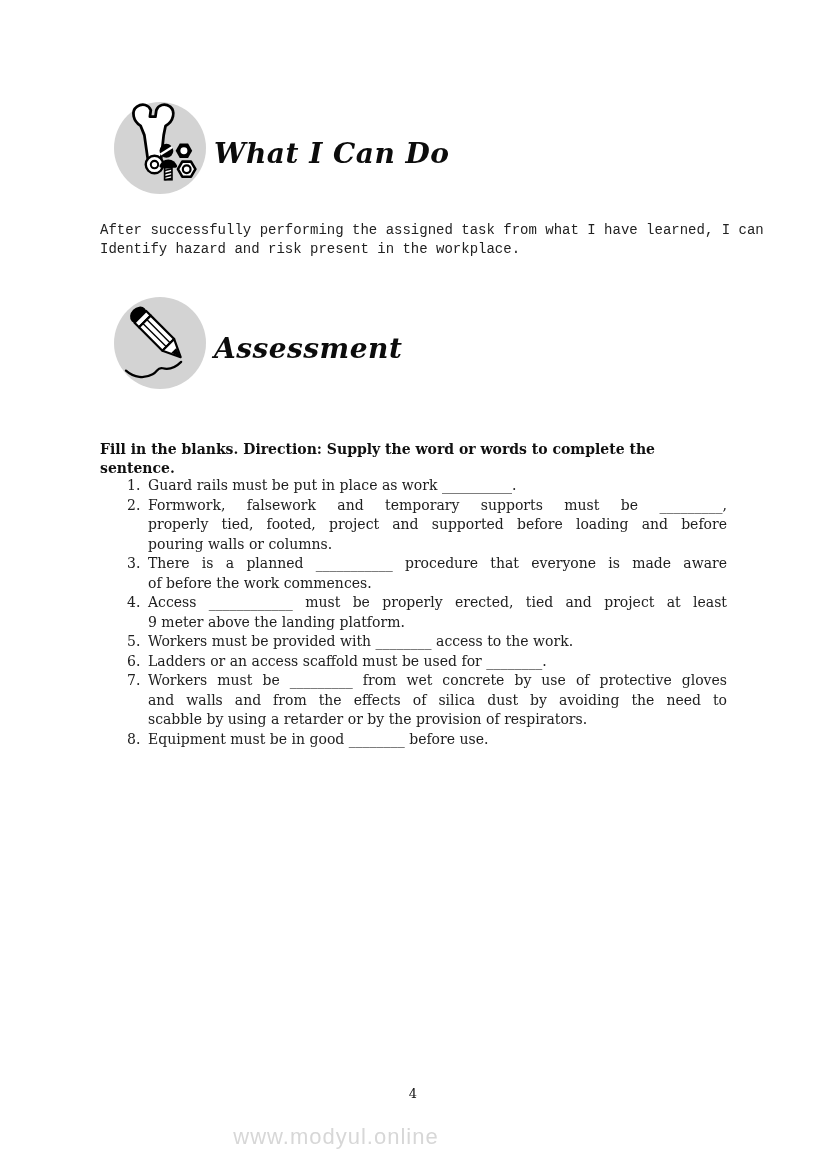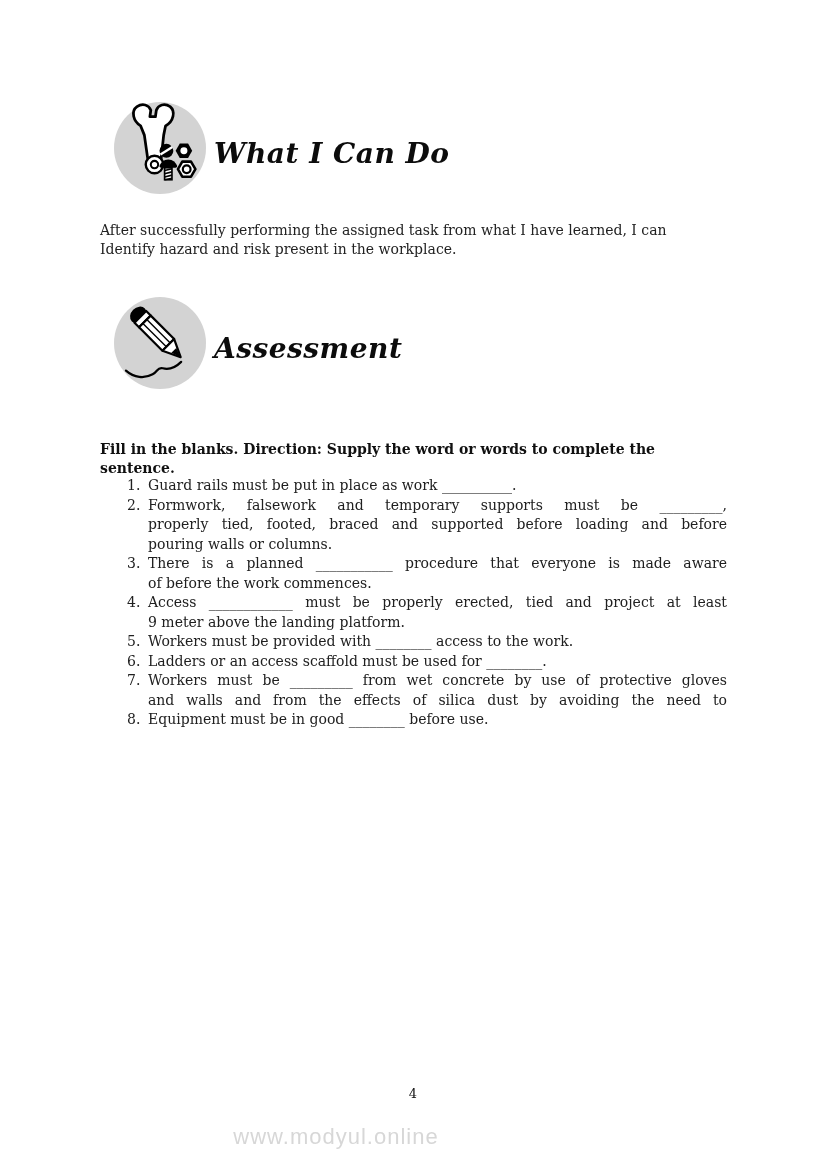--- a/index.html
+++ b/index.html
@@ -15,21 +15,21 @@
   #hdr-wicd   { left: 114px; top: 102px; }
   #hdr-assess { left: 114px; top: 297px; }
   .circle-icon { width: 92px; height: 92px; flex: 0 0 92px; }
   .h-title {
     margin: 10px 0 0 0;
     font-size: 28px; font-weight: bold; font-style: italic;
     letter-spacing: 0.5px; color: #0c0c0c; white-space: nowrap;
   }
   .intro {
     position: absolute; left: 100px; top: 221px; margin: 0;
-    font-size: 14px; line-height: 19px; color: #222;
+    font-size: 14px; line-height: 19px; color: #222; font-family: Liberation Mono, monospace;
   }
   .direction {
     position: absolute; left: 100px; top: 440px; margin: 0;
     font-size: 14px; line-height: 19px; font-weight: bold; color: #101010;
   }
   .q-list {
     position: absolute; left: 127px; top: 476px; width: 600px;
     font-size: 14px; line-height: 19.5px; color: #202020;
   }
   .q-item { position: relative; padding-left: 21px; }
@@ -109,21 +109,21 @@
   <p class="direction">Fill in the blanks. Direction: Supply the word or words to complete the<br>sentence.</p>
 
   <div class="q-list">
       <div class="q-item">
         <span class="q-num">1.</span>
         <div class="q-line">Guard rails must be put in place as work __________.</div>
       </div>
       <div class="q-item">
         <span class="q-num">2.</span>
         <div class="q-line just">Formwork, falsework and temporary supports must be _________,</div>
-        <div class="q-line just">properly tied, footed, braced and supported before loading and before</div>
+        <div class="q-line just">properly tied, footed, project and supported before loading and before</div>
         <div class="q-line">pouring walls or columns.</div>
       </div>
       <div class="q-item">
         <span class="q-num">3.</span>
         <div class="q-line just">There is a planned ___________ procedure that everyone is made aware</div>
         <div class="q-line">of before the work commences.</div>
       </div>
       <div class="q-item">
         <span class="q-num">4.</span>
         <div class="q-line just">Access ____________ must be properly erected, tied and project at least</div>
@@ -134,20 +134,21 @@
         <div class="q-line">Workers must be provided with ________ access to the work.</div>
       </div>
       <div class="q-item">
         <span class="q-num">6.</span>
         <div class="q-line">Ladders or an access scaffold must be used for ________.</div>
       </div>
       <div class="q-item">
         <span class="q-num">7.</span>
         <div class="q-line just">Workers must be _________ from wet concrete by use of protective gloves</div>
         <div class="q-line just">and walls and from the effects of silica dust by avoiding the need to</div>
+        <div class="q-line">scabble by using a retarder or by the provision of respirators.</div>
       </div>
       <div class="q-item">
         <span class="q-num">8.</span>
         <div class="q-line">Equipment must be in good ________ before use.</div>
       </div>
     </div>
 
   <div class="page-number">4</div>
 
   <div class="watermark" style="color: rgb(215, 215, 215);">www.modyul.online</div>

